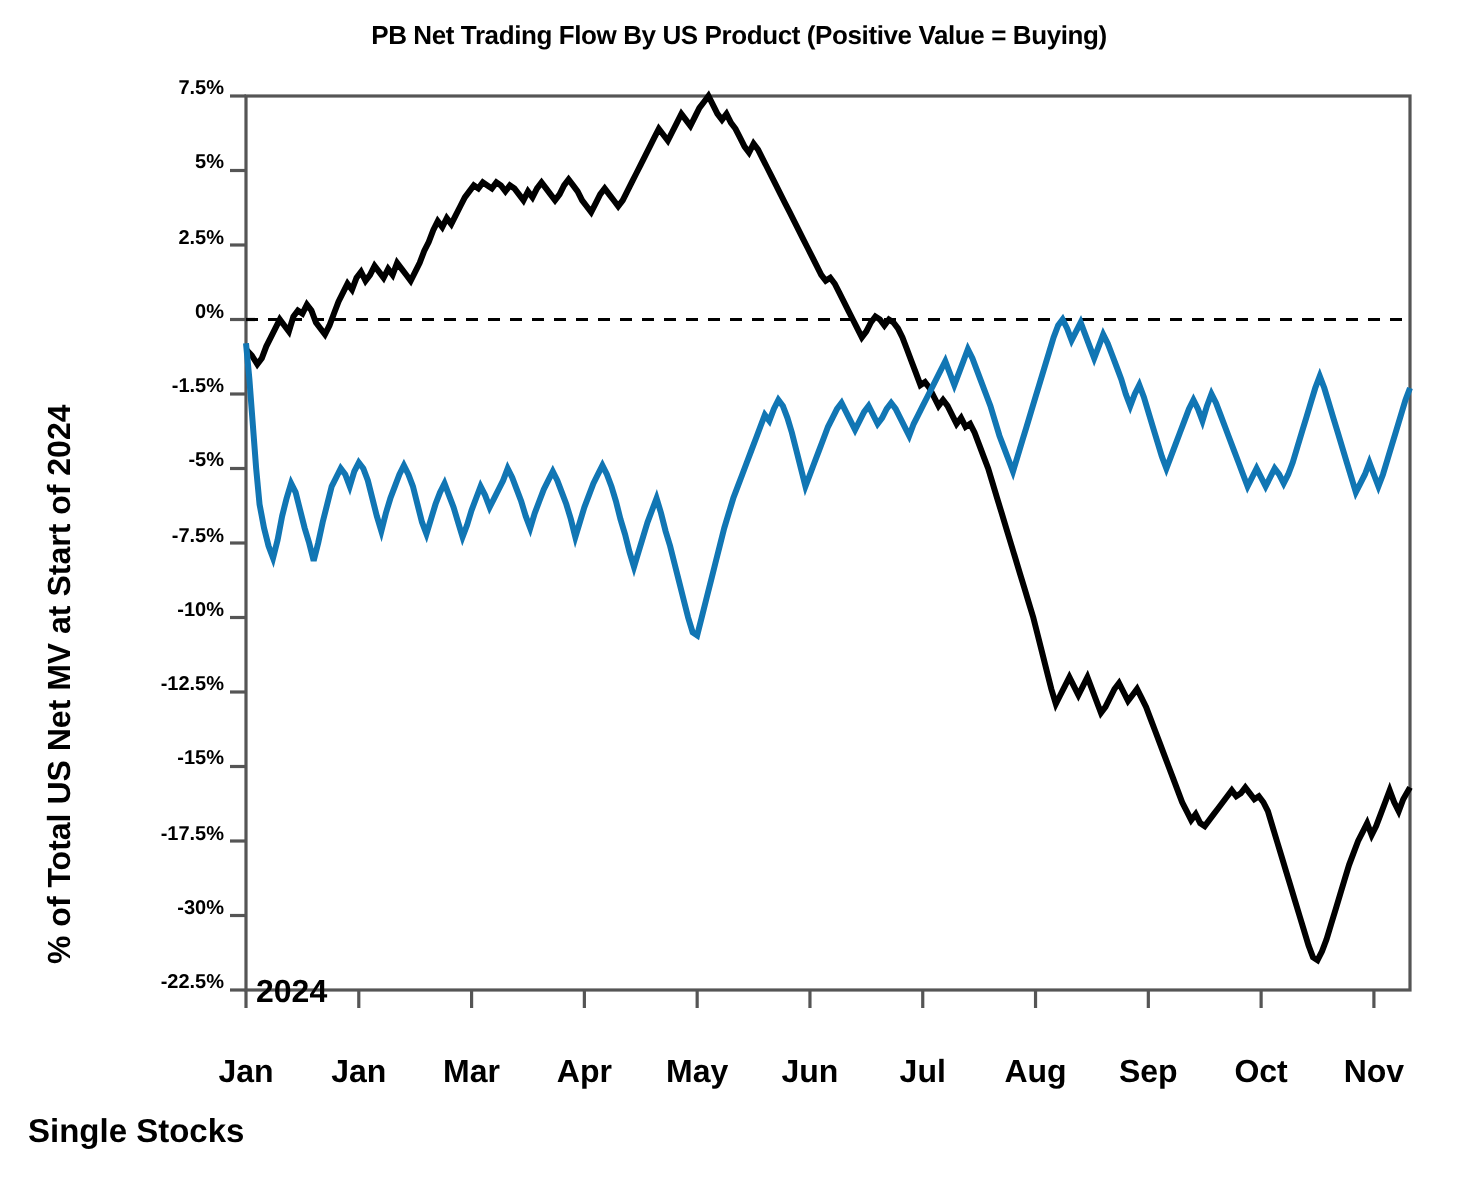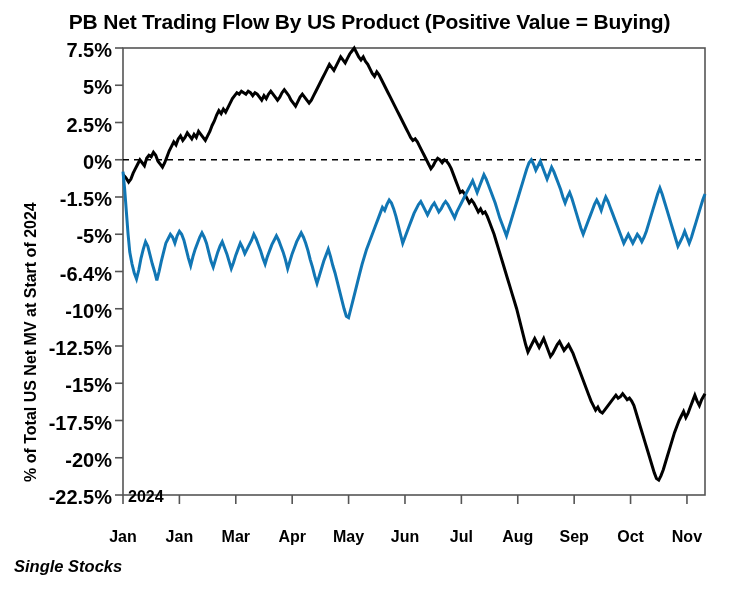--- a/index.html
+++ b/index.html
@@ -19,21 +19,21 @@
     left: 0; top: 0;
     width: 739px;
     height: 593px;
   }
   .chart-title {
     position: absolute;
     left: 0;
     top: 10px;
     width: 739px;
     text-align: center;
-    font-size: 21px;
+    font-size: 13px;
     font-weight: bold;
     color: #000000;
     letter-spacing: -0.2px;
     font-family: "Liberation Sans", sans-serif;
   }
   .y-axis-label {
     position: absolute;
     color: #000000;
     font-size: 16px;
     font-weight: bold;
@@ -41,21 +41,21 @@
     transform-origin: 0 0;
     transform: rotate(-90deg);
     left: 22px;
     top: 482px;
     font-family: "Liberation Sans", sans-serif;
   }
   .ytick-label {
     position: absolute;
     right: 0;
     text-align: right;
-    font-size: 20px;
+    font-size: 10px;
     font-weight: bold;
     color: #000000;
     white-space: nowrap;
     line-height: 1;
     font-family: "Liberation Sans", sans-serif;
   }
   .ytick-holder {
     position: absolute;
     left: 0;
     width: 112px;
@@ -79,21 +79,20 @@
     font-weight: bold;
     color: #000000;
     font-family: "Liberation Sans", sans-serif;
   }
   .legend {
     position: absolute;
     top: 557px;
     left: 14px;
     display: flex;
     align-items: flex-end;
-    font-style: italic;
   }
   .legend-item {
     font-size: 16.5px;
     font-weight: bold;
     white-space: nowrap;
     font-family: "Liberation Sans", sans-serif;
   }
   svg { display: block; }
 </style>
 </head>
@@ -105,26 +104,26 @@
 
   <div class="y-axis-label">% of Total US Net MV at Start of 2024</div>
 
   <div class="ytick-holder" id="ytick-holder">
       <div class="ytick-label" style="top: 40px;">7.5%</div>
       <div class="ytick-label" style="top: 77.25px;">5%</div>
       <div class="ytick-label" style="top: 114.5px;">2.5%</div>
       <div class="ytick-label" style="top: 151.75px;">0%</div>
       <div class="ytick-label" style="top: 189px;">-1.5%</div>
       <div class="ytick-label" style="top: 226.25px;">-5%</div>
-      <div class="ytick-label" style="top: 263.5px;">-6.4%</div>
+      <div class="ytick-label" style="top: 263.5px;">-7.5%</div>
       <div class="ytick-label" style="top: 300.75px;">-10%</div>
       <div class="ytick-label" style="top: 338px;">-12.5%</div>
       <div class="ytick-label" style="top: 375.25px; margin-left: 39px;">-15%</div>
       <div class="ytick-label" style="top: 412.5px; text-align: right;">-17.5%</div>
-      <div class="ytick-label" style="top: 449.75px;">-20%</div>
+      <div class="ytick-label" style="top: 449.75px;">-30%</div>
       <div class="ytick-label" style="top: 487px;">-22.5%</div>
     </div>
 
   <div id="xtick-holder">
       <div class="xtick-label" style="left: 93px; width: 60px; top: 528px;">Jan</div>
       <div class="xtick-label" style="left: 149.395px; width: 60px; top: 528px;">Jan</div>
       <div class="xtick-label" style="left: 205.791px; width: 60px; top: 528px;">Mar</div>
       <div class="xtick-label" style="left: 262.186px; width: 60px; top: 528px;">Apr</div>
       <div class="xtick-label" style="left: 318.581px; width: 60px; top: 528px;">May</div>
       <div class="xtick-label" style="left: 374.977px; width: 60px; top: 528px;">Jun</div>

